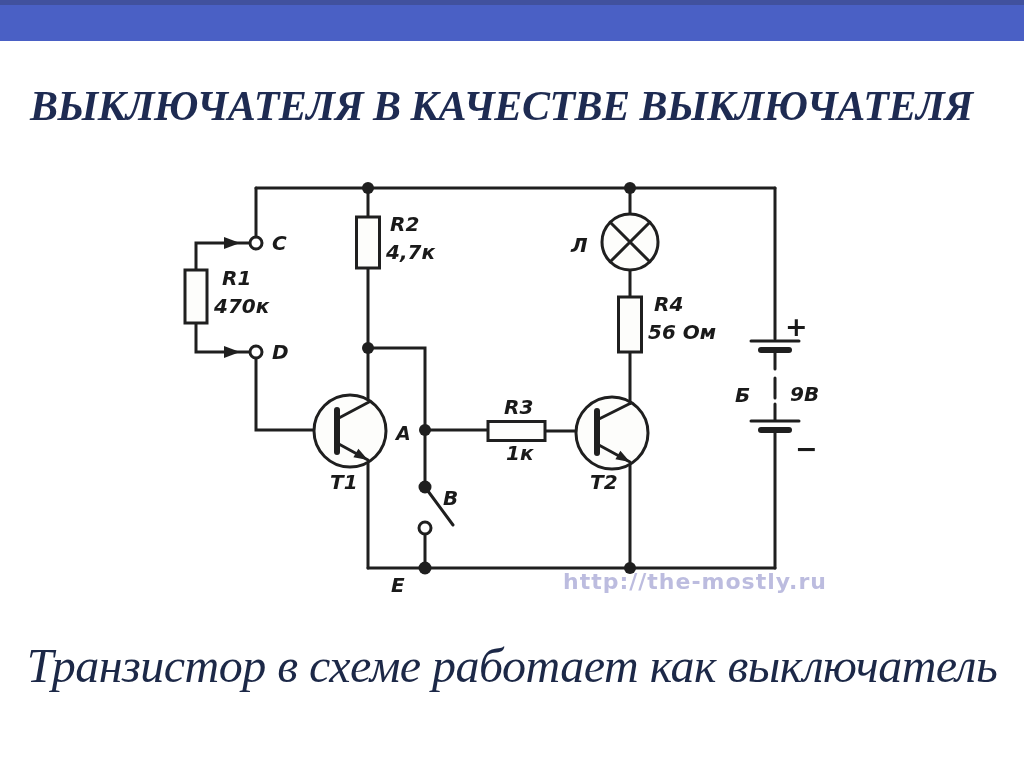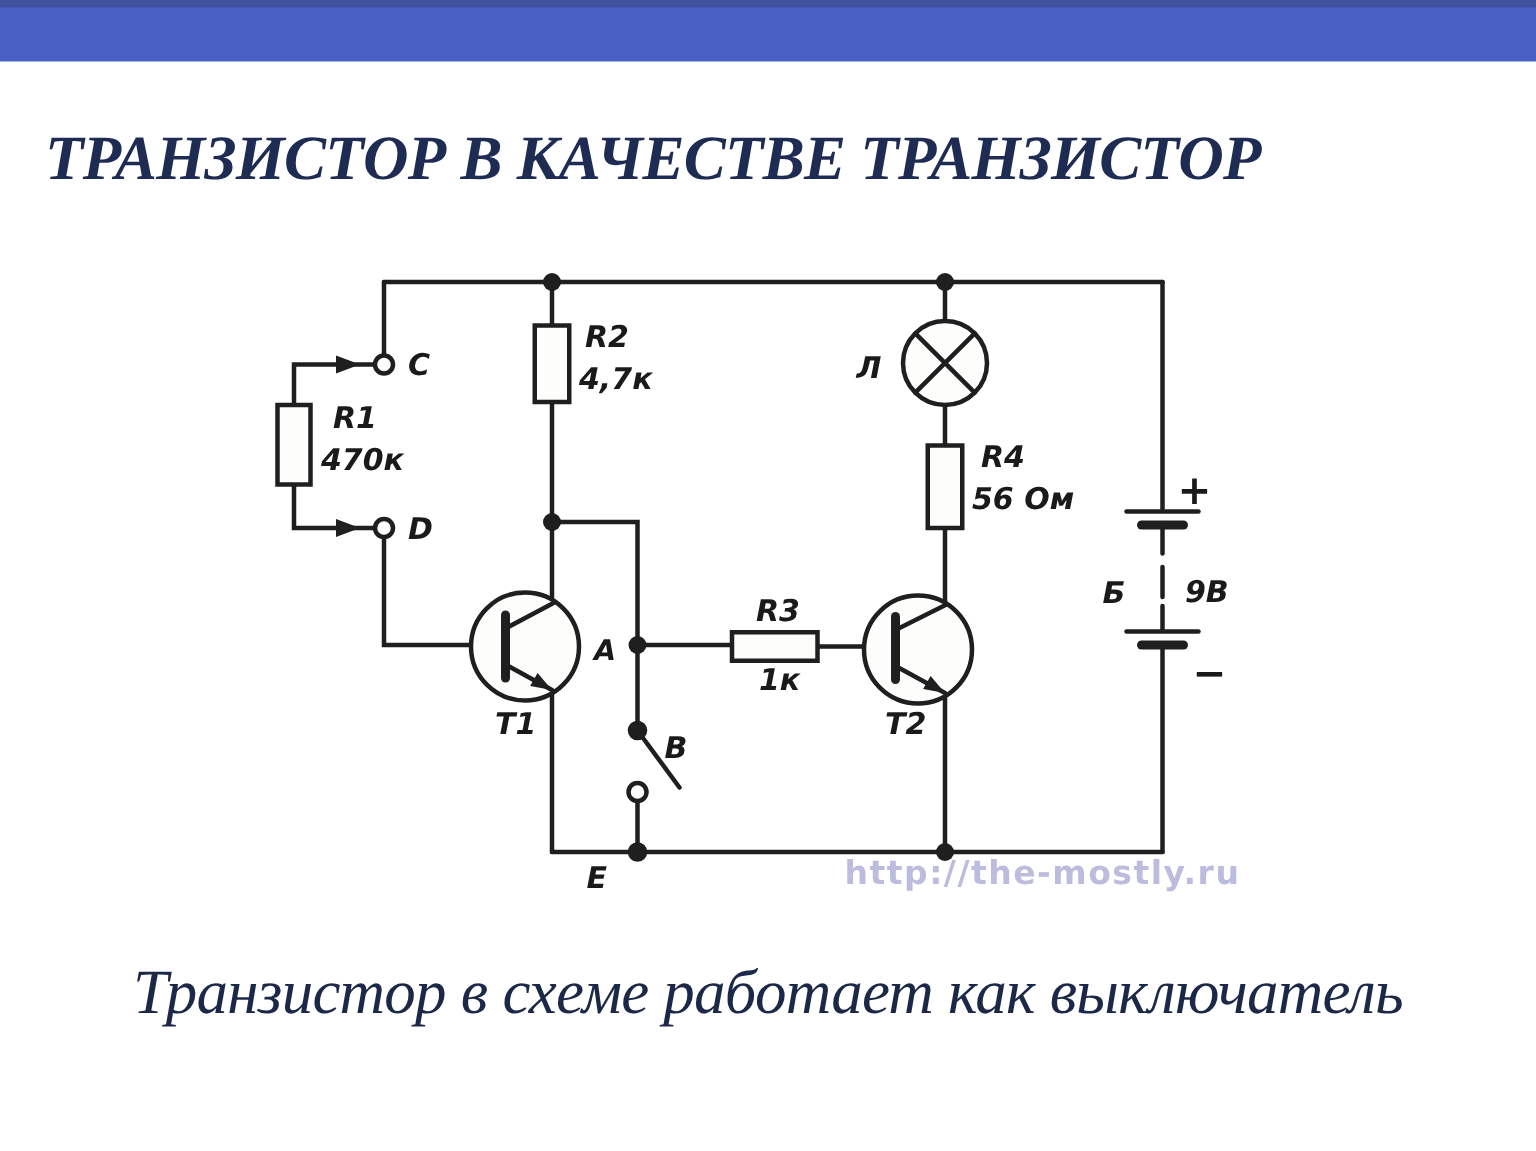--- a/index.html
+++ b/index.html
@@ -6,21 +6,21 @@
   body{width:1024px;height:767px;background:#ffffff;overflow:hidden;
        font-family:"Liberation Sans",sans-serif;}
   .slide{position:relative;width:1024px;height:767px;background:#ffffff;}
   .header-bar{position:absolute;left:0;top:0;width:1024px;height:41px;
        background:#4a60c5;border-top:5px solid #41519e;box-sizing:border-box;}
   .slide-title{position:absolute;left:30px;top:82px;width:980px;
        font-family:"Liberation Serif",serif;font-weight:bold;font-style:italic;
        font-size:42px;letter-spacing:-0.5px;color:#1e2b52;white-space:nowrap;}
   .schematic-svg{position:absolute;left:0;top:0;width:1024px;height:767px;}
   .caption{position:absolute;left:0;top:638px;width:1024px;text-align:center;
-       font-family:"Liberation Serif",serif;font-style:italic;font-size:42px;
+       font-family:"Liberation Serif",serif;font-style:italic;font-size:48px;
        color:#1c2847;letter-spacing:-0.5px;}
   
   .wire{stroke:#1f1f1f;stroke-width:3;fill:none;stroke-linecap:round;}
   .thick{stroke:#1f1f1f;stroke-width:6;fill:none;stroke-linecap:round;}
   .comp{stroke:#1f1f1f;stroke-width:3;fill:#fdfdfb;}
   .node{fill:#1f1f1f;stroke:none;}
   .term{fill:#ffffff;stroke:#1f1f1f;stroke-width:3;}
   .arrow{fill:#1f1f1f;stroke:none;}
   .lbl{font-family:"DejaVu Sans",sans-serif;font-style:italic;font-weight:bold;
        font-size:20px;fill:#1a1a1a;}
@@ -29,21 +29,21 @@
   .wm{font-family:"DejaVu Sans",sans-serif;font-weight:bold;font-size:22px;
        fill:#b1b1da;opacity:0.85;letter-spacing:1px;}
 </style>
 </head>
 <body>
 
 <div class="slide">
 
   <div class="header-bar"></div>
 
-  <div class="slide-title">ТРАНЗИСТОР В КАЧЕСТВЕ ТРАНЗИСТОР</div>
+  <div class="slide-title">ВЫКЛЮЧАТЕЛЯ В КАЧЕСТВЕ ВЫКЛЮЧАТЕЛЯ</div>
 
   <svg class="schematic-svg" viewBox="0 0 1024 767">
 
     <g>
 
       <path class="wire" d="M256,188 H775"></path>
 
       <path class="wire" d="M256,188 V237"></path>
 
       <path class="wire" d="M196,270 V243 H249"></path>

